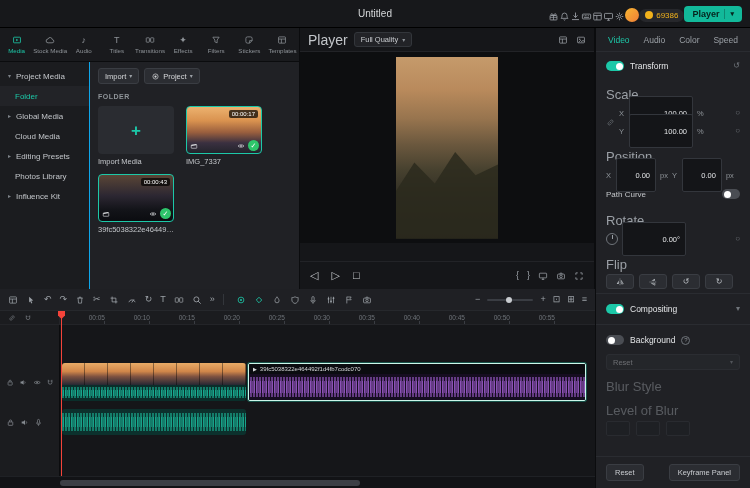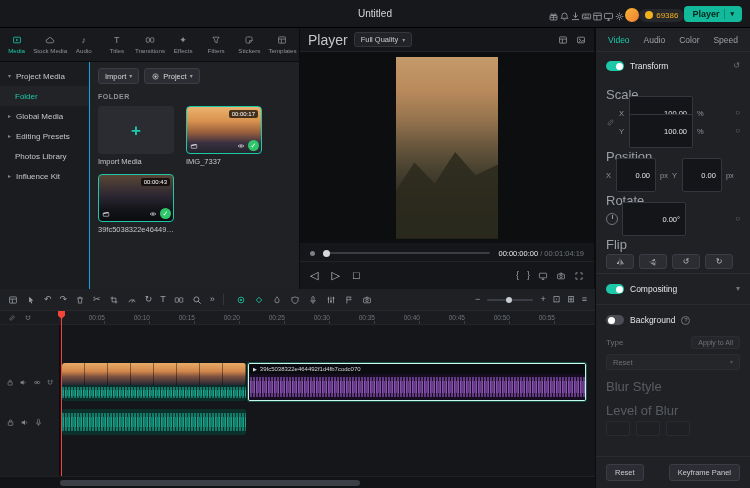--- a/index.html
+++ b/index.html
@@ -400,20 +400,23 @@
             <span class="schev gly">▾</span>
             <span class="sitem-l">Project Media</span>
           </div>
         <div class="sitem active indent">
             <span class="sitem-l">Folder</span>
           </div>
         <div class="sitem">
             <span class="schev gly">▸</span>
             <span class="sitem-l">Global Media</span>
           </div>
+        <div class="sitem indent">
+            <span class="sitem-l">Cloud Media</span>
+          </div>
         <div class="sitem">
             <span class="schev gly">▸</span>
             <span class="sitem-l">Editing Presets</span>
           </div>
         <div class="sitem indent">
             <span class="sitem-l">Photos Library</span>
           </div>
         <div class="sitem">
             <span class="schev gly">▸</span>
             <span class="sitem-l">Influence Kit</span>
@@ -488,27 +491,20 @@
             <use href="#i-template"></use>
           </svg>
         <svg class="ic ic10">
             <use href="#i-image"></use>
           </svg>
       </div>
     </div>
     <div class="stage">
       <div class="video"></div>
     </div>
-    <div class="scrub">
-      <span class="scrub-dot"></span>
-      <div class="scrub-track">
-        <span class="scrub-handle"></span>
-      </div>
-      <span class="ptime"><span class="cur">00:00:00:00</span> <span class="tot">/ 00:01:04:19</span></span>
-    </div>
     <div class="transport">
       <div class="tp-l">
         <span class="gly">◁</span>
         <span class="gly">▷</span>
         <span class="gly">□</span>
       </div>
       <div class="tp-r">
         <span class="gly">{</span>
         <span class="gly">}</span>
         <svg class="ic ic10">
@@ -571,20 +567,24 @@
         <div class="field f44">
             <span>0.00</span>
           </div>
         <span class="unit">px</span>
         <span class="axis">Y</span>
         <div class="field f44">
             <span>0.00</span>
           </div>
         <span class="unit">px</span>
       </div>
+      <div class="prow" style="height:20px">
+        <span class="plabel">Path Curve</span>
+        <span class="tg off" style="margin-left:auto"></span>
+      </div>
       <div class="lbl">Rotate</div>
       <div class="prow">
         <span class="dial"></span>
         <div class="field f66">
             <span>0.00°</span>
           </div>
         <span class="mini gly">○</span>
       </div>
       <div class="lbl">Flip</div>
       <div class="flip-row">
@@ -615,24 +615,20 @@
       </div>
       <div class="divider"></div>
       <div class="sechead">
         <span class="tg off"></span>
         <span class="title">Background</span>
         <span class="qmark">
             <span class="gly">?</span>
           </span>
       </div>
       <div class="disabled">
-        <div class="prow" style="height:20px">
-          <span class="plabel">Type</span>
-          <button class="aab">Apply to All</button>
-        </div>
         <div class="drop">
           <span>Reset</span>
           <span class="chev gly">▾</span>
         </div>
         <div class="lbl">Blur Style</div>
         <div class="lbl">Level of Blur</div>
         <div class="swatches">
           <span class="sw"></span>
           <span class="sw"></span>
           <span class="sw"></span>

